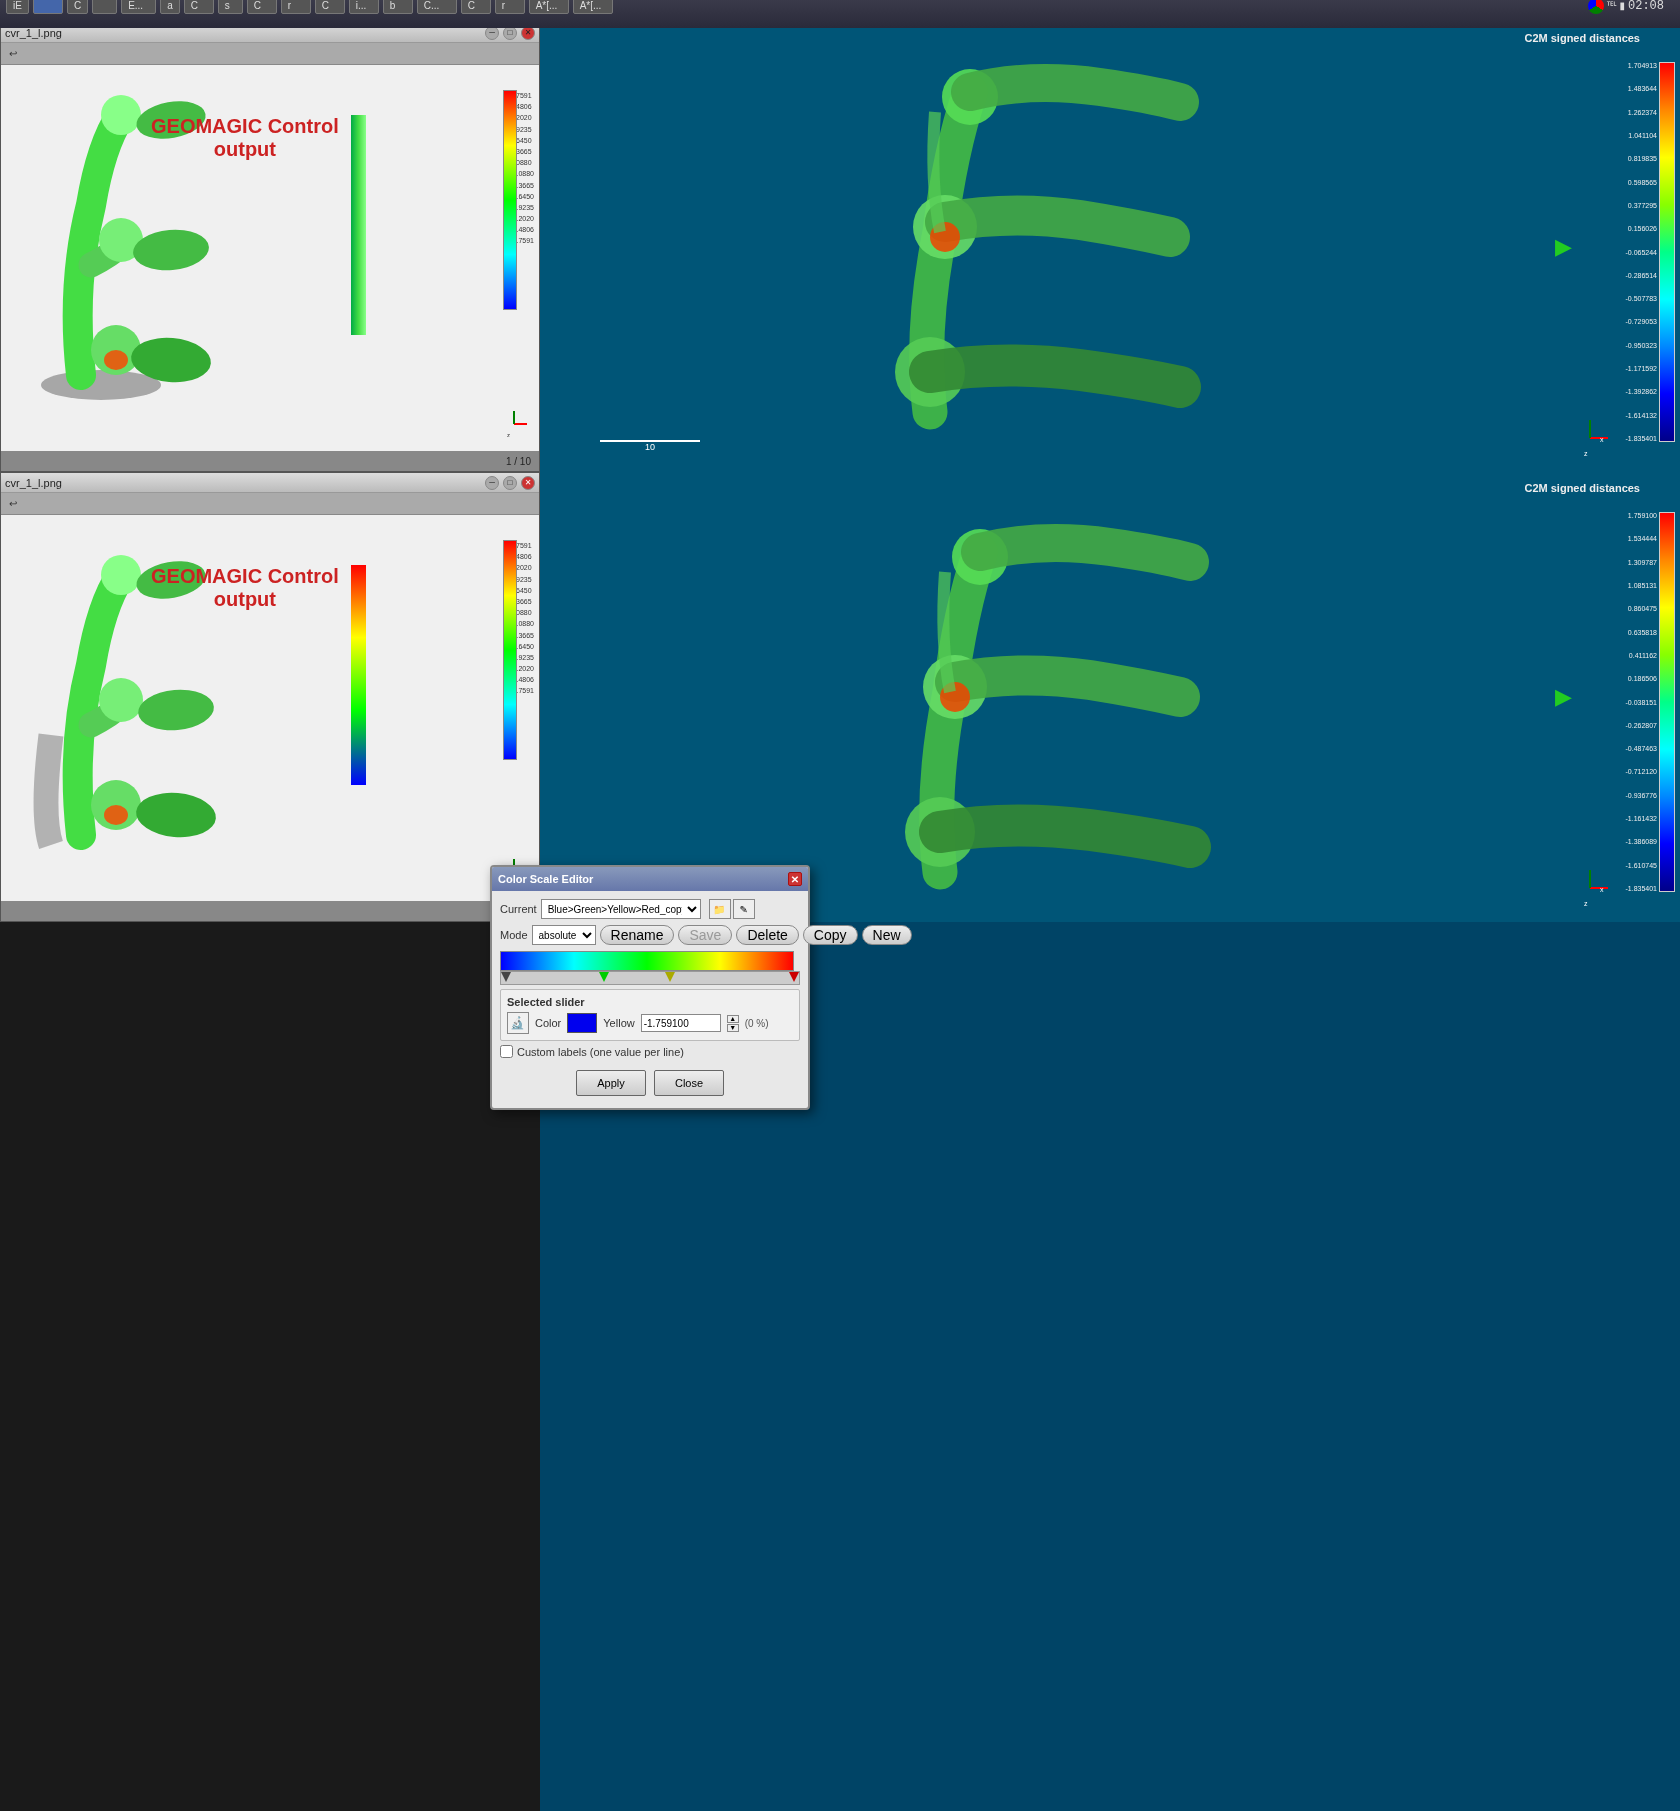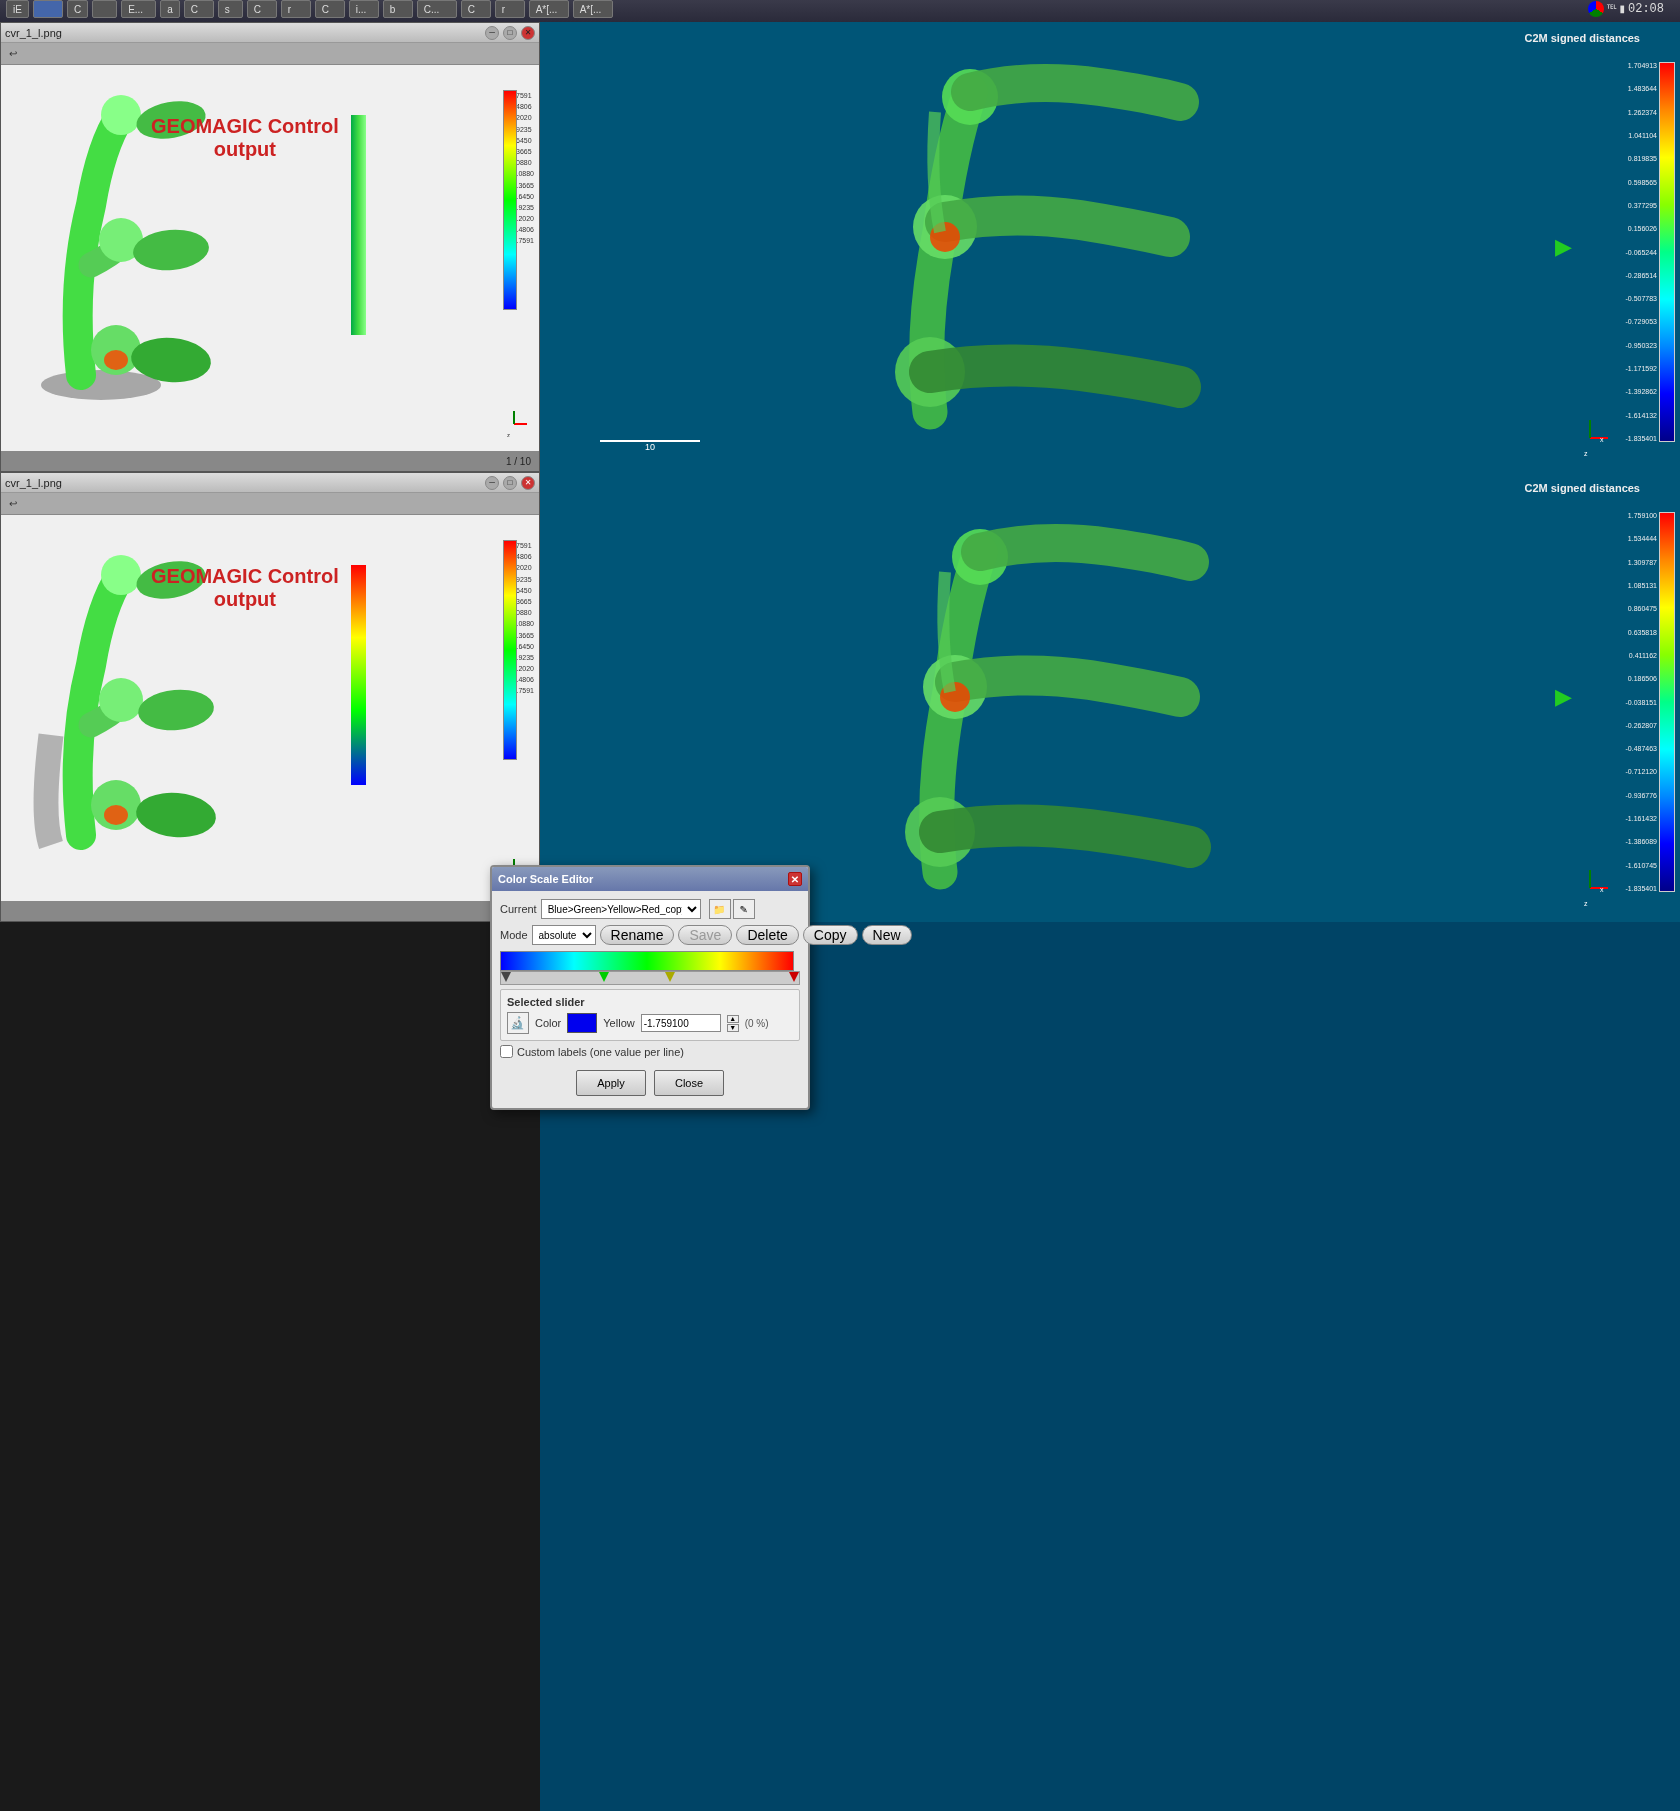--- a/index.html
+++ b/index.html
@@ -2,21 +2,21 @@
 <html><head>
   <meta charset="utf-8">
   <style>
     * { box-sizing: border-box; margin: 0; padding: 0; }
     body { width: 1680px; height: 1811px; overflow: hidden; background: #1a1a2e; font-family: 'Arial', sans-serif; }
 
     
     .taskbar {
       position: absolute; top: 0; left: 0; width: 1680px; height: 22px;
       background: linear-gradient(to bottom, #3a3a4a, #2a2a3a);
-      display: flex; align-items: flex-start; padding: 0 4px;
+      display: flex; align-items: flex-end; padding: 14px 4px;
       z-index: 100;
     }
     .taskbar-item {
       height: 18px; background: #555; border: 1px solid #777;
       border-radius: 2px; padding: 0 6px; margin: 0 2px;
       font-size: 10px; color: #ddd; display: flex; align-items: center; cursor: pointer;
     }
     .taskbar-clock { margin-left: auto; color: #ddd; font-size: 12px; padding-right: 6px; font-family: Liberation Mono, monospace; }
     .viewer-titlebar {
       background: linear-gradient(to bottom, #ddd, #bbb);

